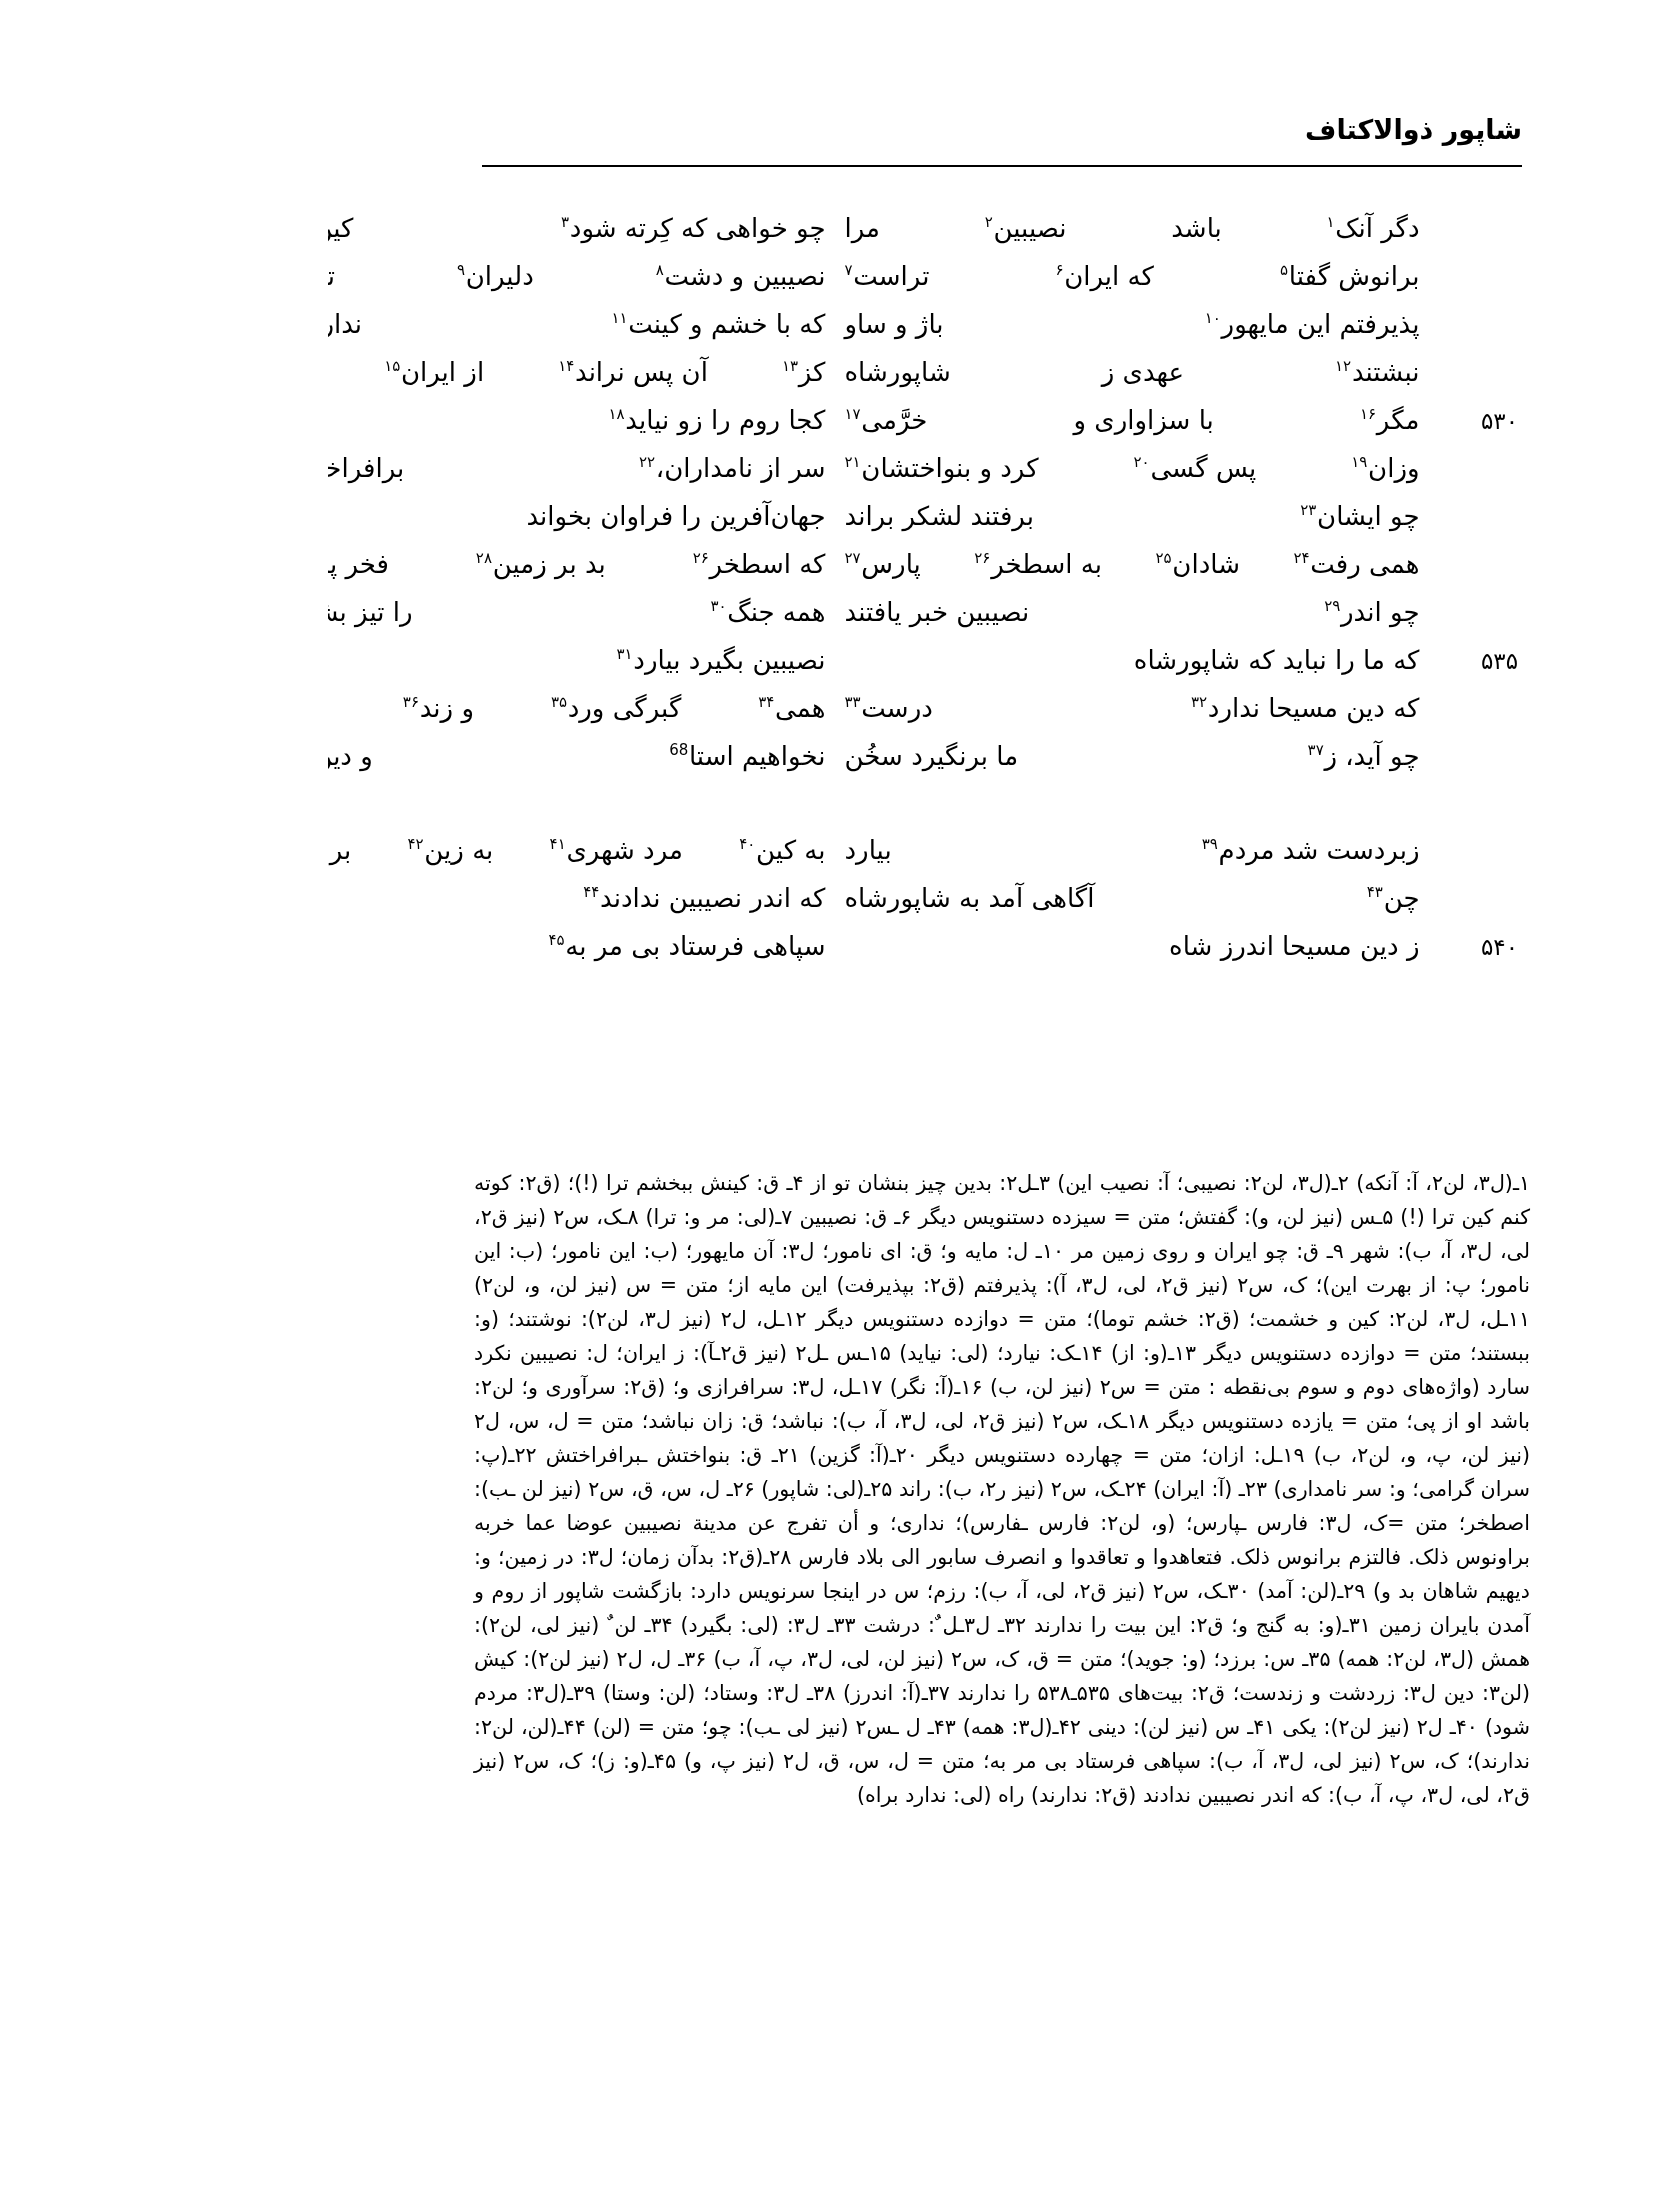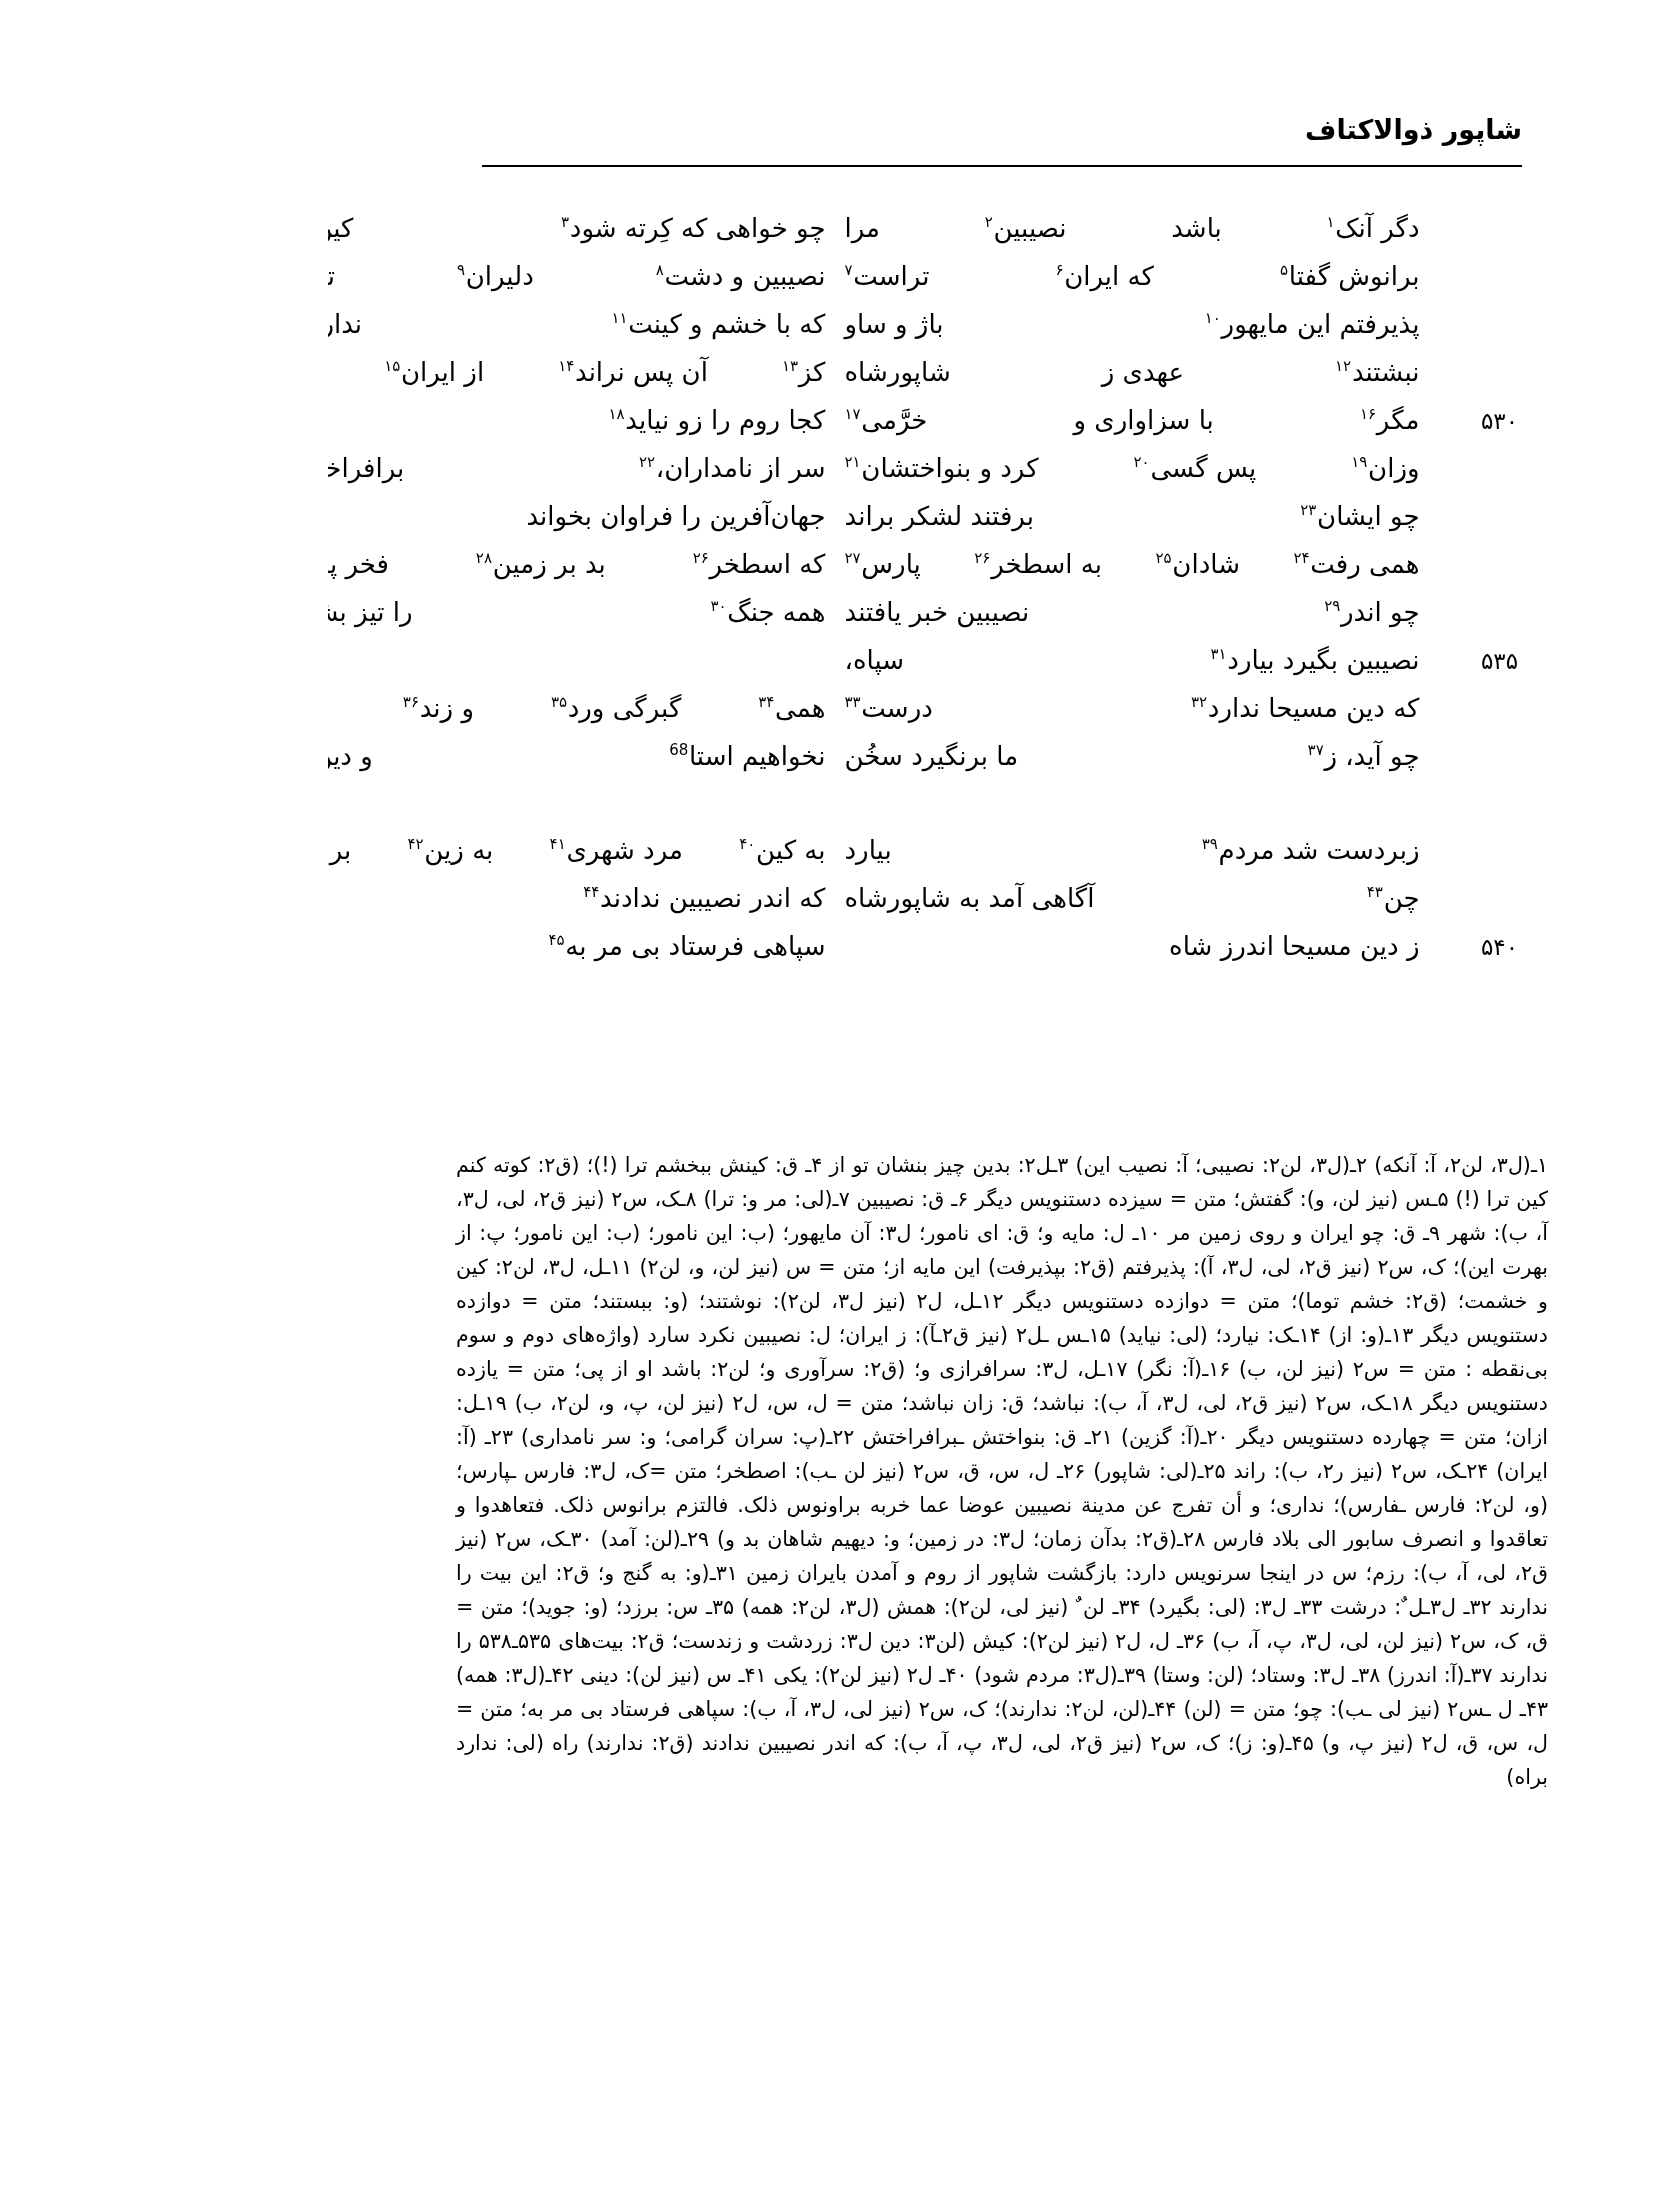--- a/index.html
+++ b/index.html
@@ -102,21 +102,21 @@
     top: 1148px;
     right: 128px;
     left: 128px;
     direction: rtl;
     text-align: justify;
     font-size: 20.6px;
     line-height: 34px;
     text-align-last: right;
   }
   .apparatus p {
-    margin: 0;
+    margin: 18px;
     padding: 0;
     text-align: justify;
     text-justify: inter-word;
   }
 
   
   .folio {
     position: absolute;
     top: 2058px;
     left: 0;
@@ -242,20 +242,23 @@
           <span class="w">چو اندر<sup class="fn">۲۹</sup></span>
           <span class="w">نصیبین خبر یافتند</span>
         </div>
         <div class="mesra mesra-2">
           <span class="w">همه جنگ<sup class="fn">۳۰</sup></span>
           <span class="w">را تیز بشتافتند،</span>
         </div>
       </div>
       <div class="bayt">
         <div class="num-col">۵۳۵</div>
+        <div class="mesra mesra-1">
+          <span class="w">که ما را نباید که شاپورشاه</span>
+        </div>
         <div class="mesra mesra-2">
           <span class="w">نصیبین بگیرد بیارد<sup class="fn">۳۱</sup></span>
           <span class="w">سپاه،</span>
         </div>
       </div>
       <div class="bayt">
         <div class="num-col"></div>
         <div class="mesra mesra-1">
           <span class="w">که دین مسیحا ندارد<sup class="fn">۳۲</sup></span>
           <span class="w">درست<sup class="fn">۳۳</sup></span>

